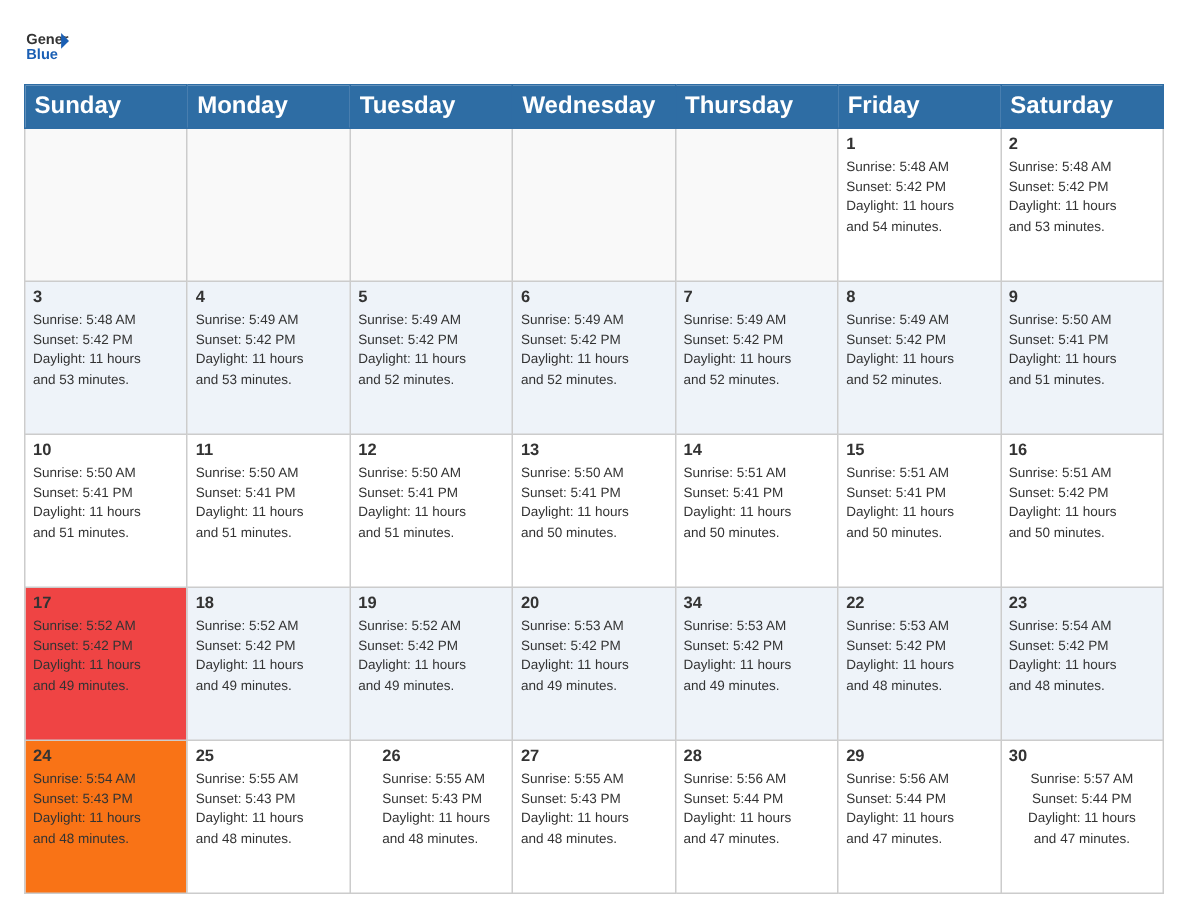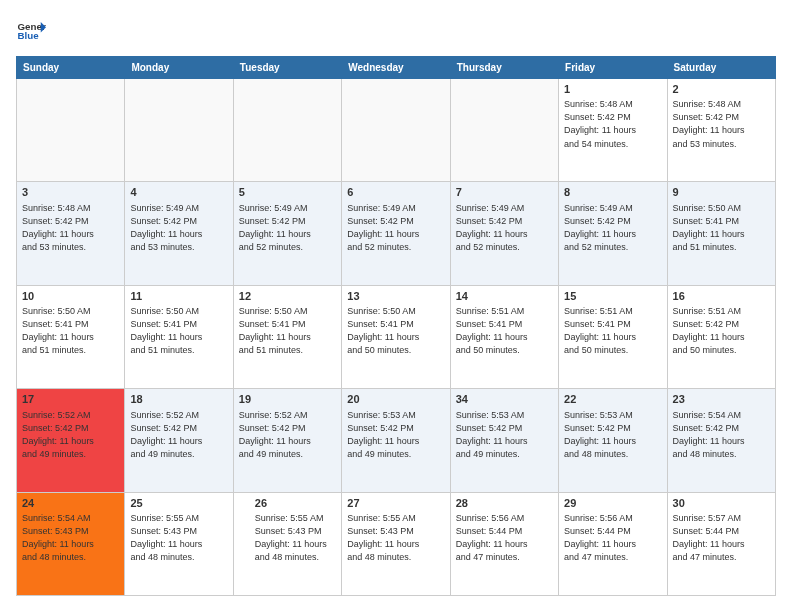--- a/index.html
+++ b/index.html
@@ -48,21 +48,21 @@
     .calendar {
       width: 100%;
       border-collapse: collapse;
       flex: 1;
     }
     .calendar th {
       background-color: #2e6da4;
       color: white;
       text-align: left;
       padding: 5px 6px;
-      font-size: 10px;
+      font-size: 16px;
       border: 1px solid #2e6da4;
     }
     .calendar td {
       border: 1px solid #ccc;
       vertical-align: top;
       padding: 3px 5px;
       width: calc(100% / 7);
       height: 80px;
       font-size: 9.5px;
       line-height: 1.4;
@@ -333,21 +333,21 @@
           </td>
           <td style="background: rgb(255, 255, 255);">
             <span class="day-number">29</span>
             <div class="day-info" style="white-space: pre-line;">Sunrise: 5:56 AM
 Sunset: 5:44 PM
 Daylight: 11 hours
 and 47 minutes.</div>
           </td>
           <td style="background: rgb(255, 255, 255);">
             <span class="day-number">30</span>
-            <div class="day-info" style="white-space: pre-line;">Sunrise: 5:57 AM
+            <div class="day-info" style="white-space: pre-line; text-align: center;">Sunrise: 5:57 AM
 Sunset: 5:44 PM
 Daylight: 11 hours
 and 47 minutes.</div>
           </td>
         </tr>
       </tbody>
   </table>
 </div>
 
 </body></html>

